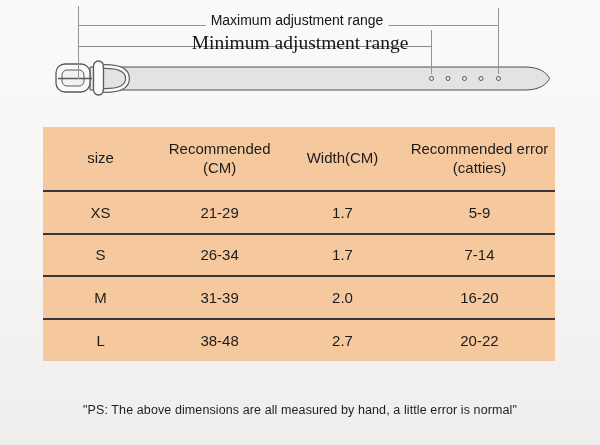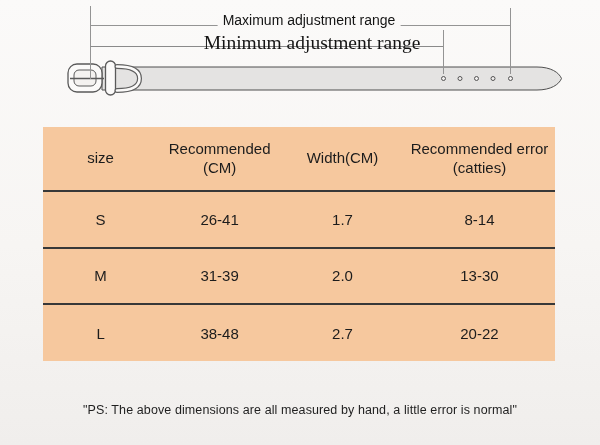--- a/index.html
+++ b/index.html
@@ -6,21 +6,21 @@
   body{
     width:600px;height:445px;
     font-family:"Liberation Sans","DejaVu Sans",sans-serif;
     color:var(--text-color,#1d1d1d);
     background:linear-gradient(180deg,#fbfaf9 0%,#f7f5f3 55%,#f0eeec 100%);
     position:relative;overflow:hidden;
   }
   .canvas{position:absolute;inset:0;}
 
   
-  .diagram{position:absolute;left:16px;top:0;width:488px;height:122px;}
+  .diagram{position:absolute;left:4px;top:0;width:488px;height:122px;}
   .diagram svg{position:absolute;left:0;top:0;}
   .range-label{position:absolute;transform:translateX(-50%);white-space:nowrap;color:#141414;}
   .range-label.max{
     left:293px;top:13px;font-size:14px;line-height:15px;
     background:linear-gradient(180deg,#fbfaf9,#faf8f7);padding:0 5px;
   }
   .range-label.min{
     left:296px;top:32px;font-size:19.5px;line-height:22px;background:transparent;font-family:Liberation Serif, serif;
   }
 
@@ -98,30 +98,36 @@
     <thead>
       <tr>
         <th>size</th>
         <th>Recommended (CM)</th>
         <th>Width(CM)</th>
         <th>Recommended error (catties)</th>
       </tr>
     </thead>
     <tbody>
       <tr>
+        <td>XS</td>
+        <td>21-29</td>
+        <td>1.7</td>
+        <td>5-9</td>
+      </tr>
+      <tr>
         <td>S</td>
-        <td>26-41</td>
+        <td>26-34</td>
         <td>1.7</td>
-        <td>8-14</td>
+        <td>7-14</td>
       </tr>
       <tr>
         <td>M</td>
         <td>31-39</td>
         <td>2.0</td>
-        <td>13-30</td>
+        <td>16-20</td>
       </tr>
       <tr>
         <td>L</td>
         <td>38-48</td>
         <td>2.7</td>
         <td>20-22</td>
       </tr>
     </tbody>
   </table>
 

